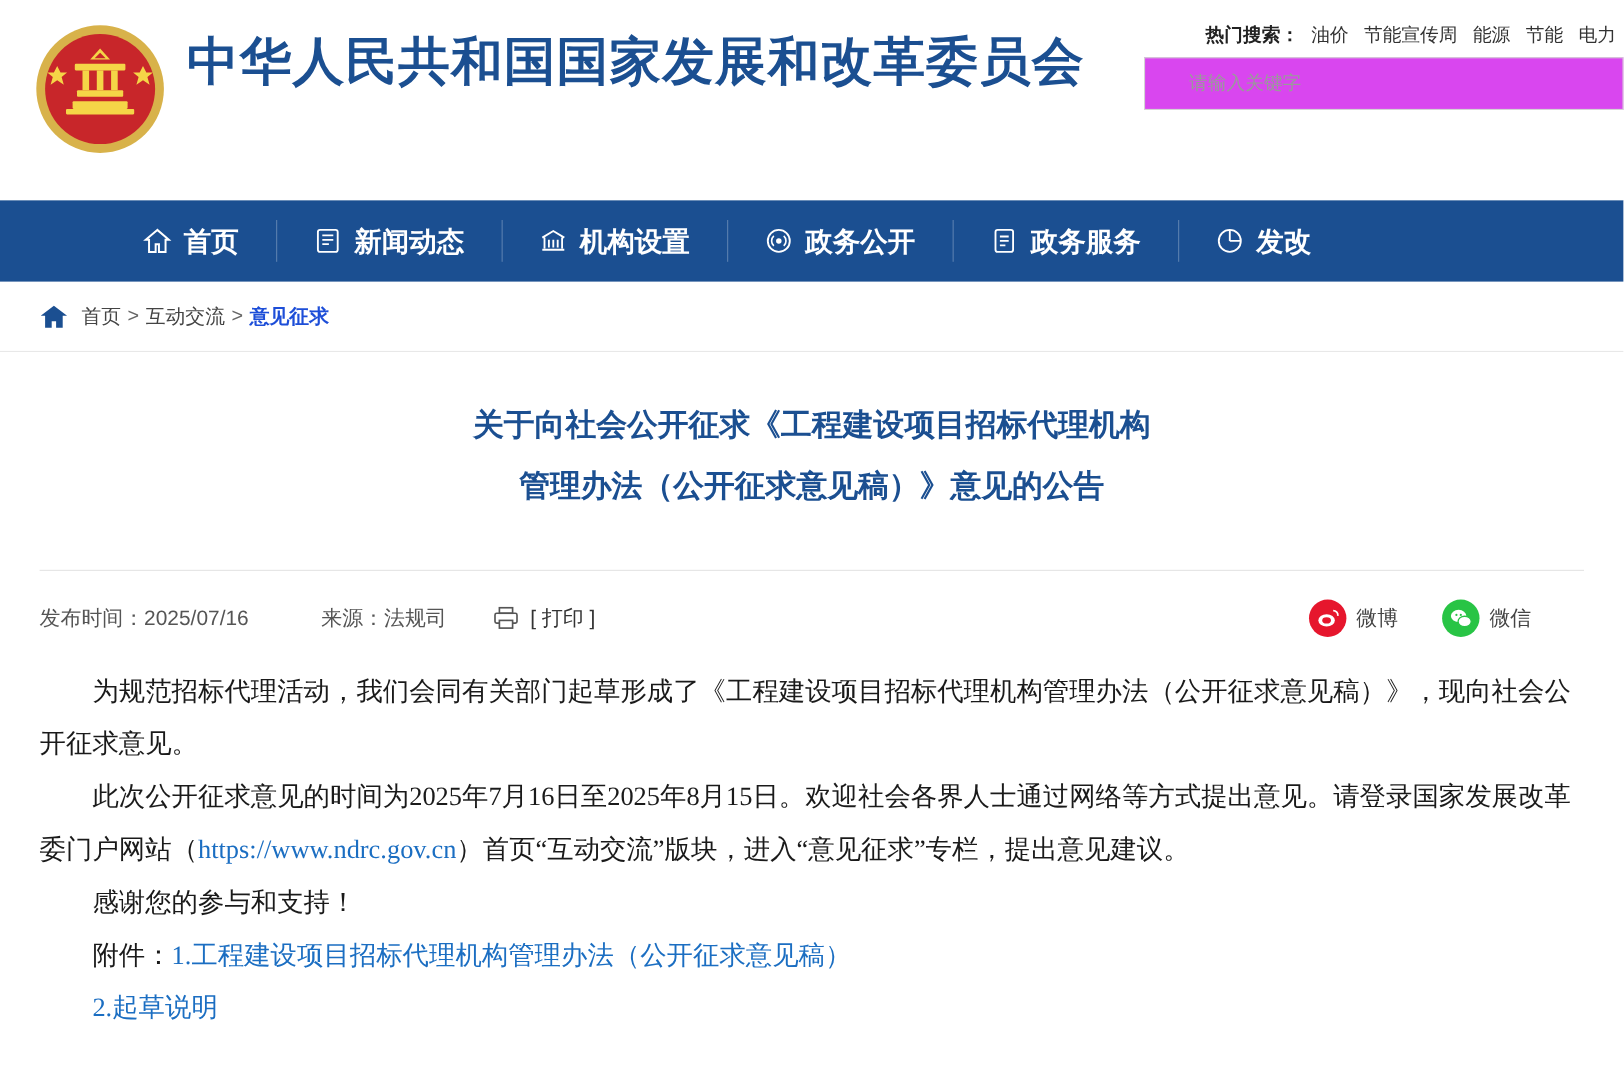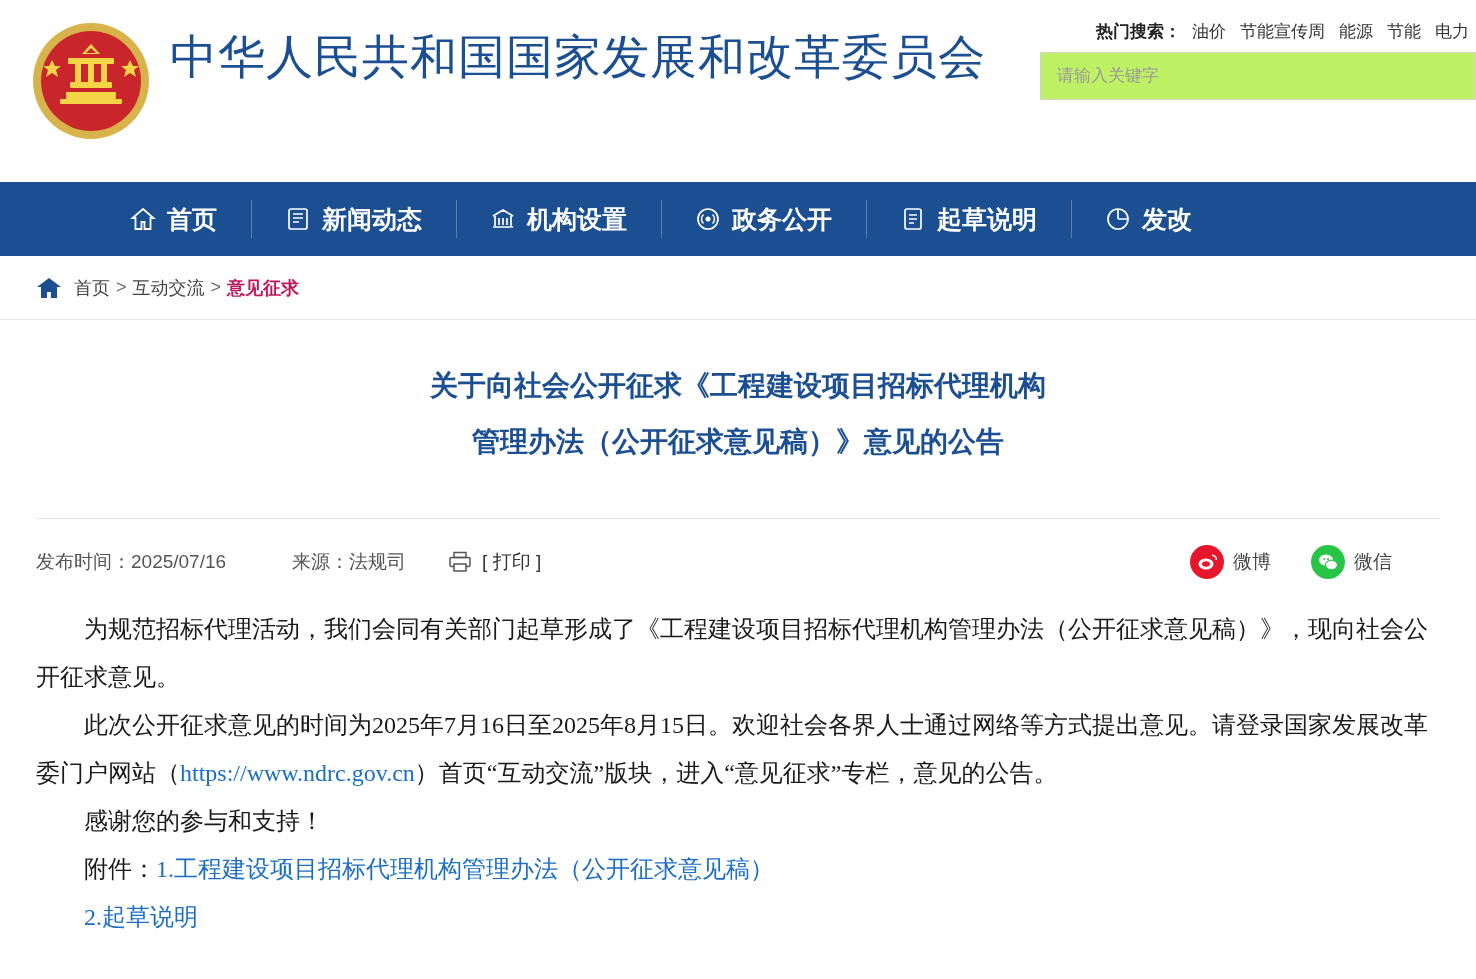--- a/index.html
+++ b/index.html
@@ -23,21 +23,21 @@
     left: 30px; top: 20px;
     width: 122px; height: 122px;
   }
   .emblem svg { display:block; }
   .site-title {
     position: absolute;
     left: 170px; top: 28px;
   }
   .site-title .cn {
     font-family: "DejaVu Sans", sans-serif;
-    font-weight: normal;
+    font-weight: bold;
     font-size: 47px;
     letter-spacing: 1px;
     color: #1b4f91;
     line-height: 58px;
     white-space: nowrap;
   }
   .site-title .en {
     font-family: "Liberation Sans", sans-serif;
     font-weight: bold;
     font-size: 26px;
@@ -62,23 +62,24 @@
     color: #333333;
     text-decoration: none;
     margin: 0 7px;
   }
 
   .search-box {
     position: absolute;
     right: 0px; top: 52px;
     width: 436px; height: 48px;
     border: 1px solid #d4d4d4;
-    background: #bef264;
-    display: flex;
-    align-items: center;
+    background: #d946ef;
+    display: flex;
+    align-items: center;
+    padding-left: 24px;
   }
   .search-box input {
     border: 0;
     outline: none;
     flex: 1;
     height: 100%;
     padding: 0 16px;
     font-size: 17px;
     color: #333;
     background: transparent;
@@ -132,21 +133,21 @@
     color: #444;
     border-bottom: 1px solid #e8e8e8;
   }
   .crumb .home-ic {
     width: 26px; height: 24px;
     margin-right: 12px;
     display: inline-block;
   }
   .crumb a { color:#444; text-decoration:none; }
   .crumb .sep { margin: 0 6px; color:#666; }
-  .crumb .cur { color:#be185d; font-weight:bold; }
+  .crumb .cur { color:#1d4ed8; font-weight:bold; }
 
   
   .wrap {
     padding: 0 36px;
   }
   .art-title {
     text-align: center;
     color: #1b4f91;
     font-weight: bold;
     font-size: 28px;
@@ -314,21 +315,21 @@
     <span>政务公开</span>
   </a>
 
   <a class="nav-item" href="#">
     <span class="nico">
       <svg width="26" height="26" viewBox="0 0 26 26">
           <rect x="5" y="3" width="16" height="20" rx="2" fill="none" stroke="#fff" stroke-width="1.7"></rect>
           <path d="M9 9h8M9 13h8M9 17h5" stroke="#fff" stroke-width="1.6"></path>
         </svg>
     </span>
-    <span>起草说明</span>
+    <span>政务服务</span>
   </a>
 
   <a class="nav-item" href="#">
     <span class="nico">
       <svg width="26" height="26" viewBox="0 0 26 26">
           <circle cx="13" cy="13" r="10" fill="none" stroke="#fff" stroke-width="1.7"></circle>
           <path d="M13 13V3M13 13h10" stroke="#fff" stroke-width="1.7"></path>
         </svg>
     </span>
     <span>发改</span>
@@ -396,21 +397,21 @@
             </svg>
         </span>
         <span>微信</span>
       </a>
     </div>
   </div>
 
   <div class="body-text">
     <p>为规范招标代理活动，我们会同有关部门起草形成了《工程建设项目招标代理机构管理办法（公开征求意见稿）》，现向社会公开征求意见。</p>
 
-    <p><span>此次公开征求意见的时间为2025年7月16日至2025年8月15日。欢迎社会各界人士通过网络等方式提出意见。请登录国家发展改革委门户网站（</span><a href="#">https://www.ndrc.gov.cn</a><span>）首页“互动交流”版块，进入“意见征求”专栏，意见的公告。</span></p>
+    <p><span>此次公开征求意见的时间为2025年7月16日至2025年8月15日。欢迎社会各界人士通过网络等方式提出意见。请登录国家发展改革委门户网站（</span><a href="#">https://www.ndrc.gov.cn</a><span>）首页“互动交流”版块，进入“意见征求”专栏，提出意见建议。</span></p>
 
     <p>感谢您的参与和支持！</p>
 
     <p class="attach-line"><span>附件：</span><a href="#">1.工程建设项目招标代理机构管理办法（公开征求意见稿）</a></p>
 
     <p class="attach-sub"><a href="#">2.起草说明</a></p>
   </div>
 </div>
 
 </body></html>

